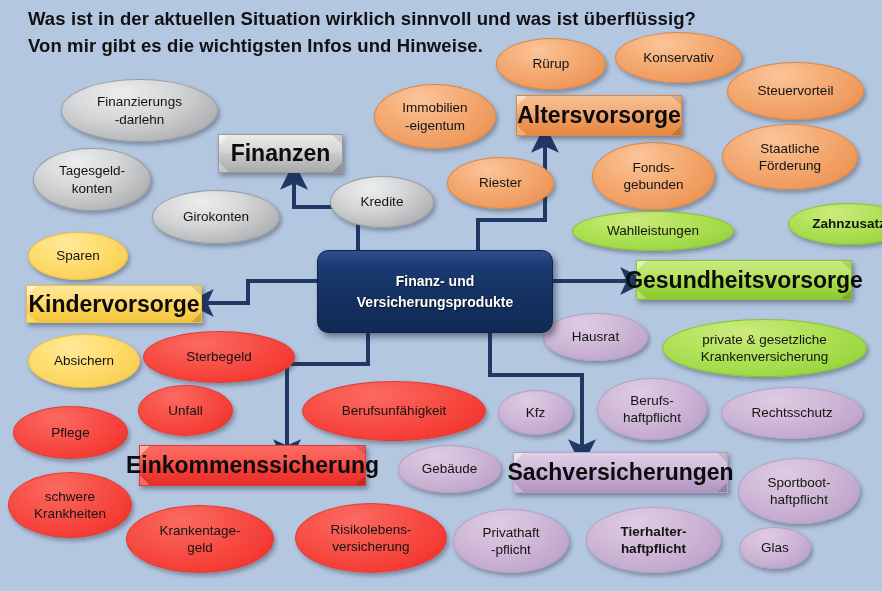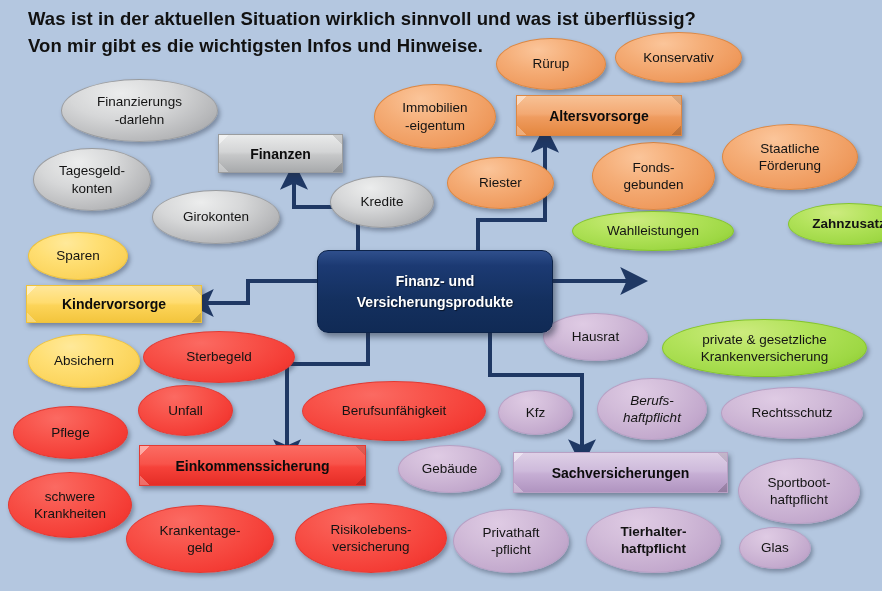--- a/index.html
+++ b/index.html
@@ -82,21 +82,21 @@
   
   .box{
     position:absolute;
     display:flex;
     align-items:center;
     justify-content:center;
     text-align:center;
     font-weight:bold;
     color:#0c0c0c;
     box-sizing:border-box;
-    font-size:14px;
+    font-size:23px;
     box-shadow:2px 3px 5px rgba(35,45,65,0.45);
   }
   .box .inner{
     position:relative;
     z-index:2;
     padding:0 6px;
   }
   .bev{
     position:absolute;
     left:0;top:0;right:0;bottom:0;
@@ -218,20 +218,25 @@
   <div class="ell c-orange" style="left:496px; top:38px;  width:110px; height:52px;">
     <div>
         <span>Rürup</span>
       </div>
   </div>
   <div class="ell c-orange" style="left:615px; top:32px;  width:127px; height:51px;">
     <div>
         <span>Konservativ</span>
       </div>
   </div>
+  <div class="ell c-orange" style="left:727px; top:62px;  width:137px; height:58px;">
+    <div>
+        <span>Steuervorteil</span>
+      </div>
+  </div>
   <div class="ell c-orange" style="left:374px; top:84px;  width:122px; height:65px;">
     <div>
       <span>Immobilien</span>
       <span>-eigentum</span>
     </div>
   </div>
   <div class="ell c-orange" style="left:722px; top:124px; width:136px; height:66px;">
     <div>
       <span>Staatliche</span>
       <span>Förderung</span>
@@ -264,20 +269,24 @@
         <span>Zahnzusatz</span>
       </div>
   </div>
   <div class="ell c-green" style="left:662px; top:319px; width:205px; height:58px;">
     <div>
       <span>private &amp; gesetzliche</span>
       <span>Krankenversicherung</span>
     </div>
   </div>
 
+  <div class="box b-green" style="left:636px; top:260px; width:216px; height:40px;">
+    <div class="bev"></div>
+    <div class="inner">Gesundheitsvorsorge</div>
+  </div>
 
   <div class="ell c-yellow" style="left:28px;  top:232px; width:100px; height:48px;">
     <div>
         <span>Sparen</span>
       </div>
   </div>
   <div class="ell c-yellow" style="left:28px;  top:334px; width:112px; height:54px;">
     <div>
         <span>Absichern</span>
       </div>
@@ -330,21 +339,21 @@
   <div class="box b-red" style="left:139px; top:445px; width:227px; height:41px;">
     <div class="bev"></div>
     <div class="inner">Einkommenssicherung</div>
   </div>
 
   <div class="ell c-purple" style="left:543px; top:313px; width:105px; height:48px;">
     <div>
         <span>Hausrat</span>
       </div>
   </div>
-  <div class="ell c-purple" style="left:597px; top:378px; width:110px; height:62px;font-style:italic;">
+  <div class="ell c-purple" style="left:597px; top:378px; width:110px; height:62px;">
     <div>
       <span>Berufs-</span>
       <span>haftpflicht</span>
     </div>
   </div>
   <div class="ell c-purple" style="left:721px; top:387px; width:142px; height:52px;">
     <div>
         <span>Rechtsschutz</span>
       </div>
   </div>

